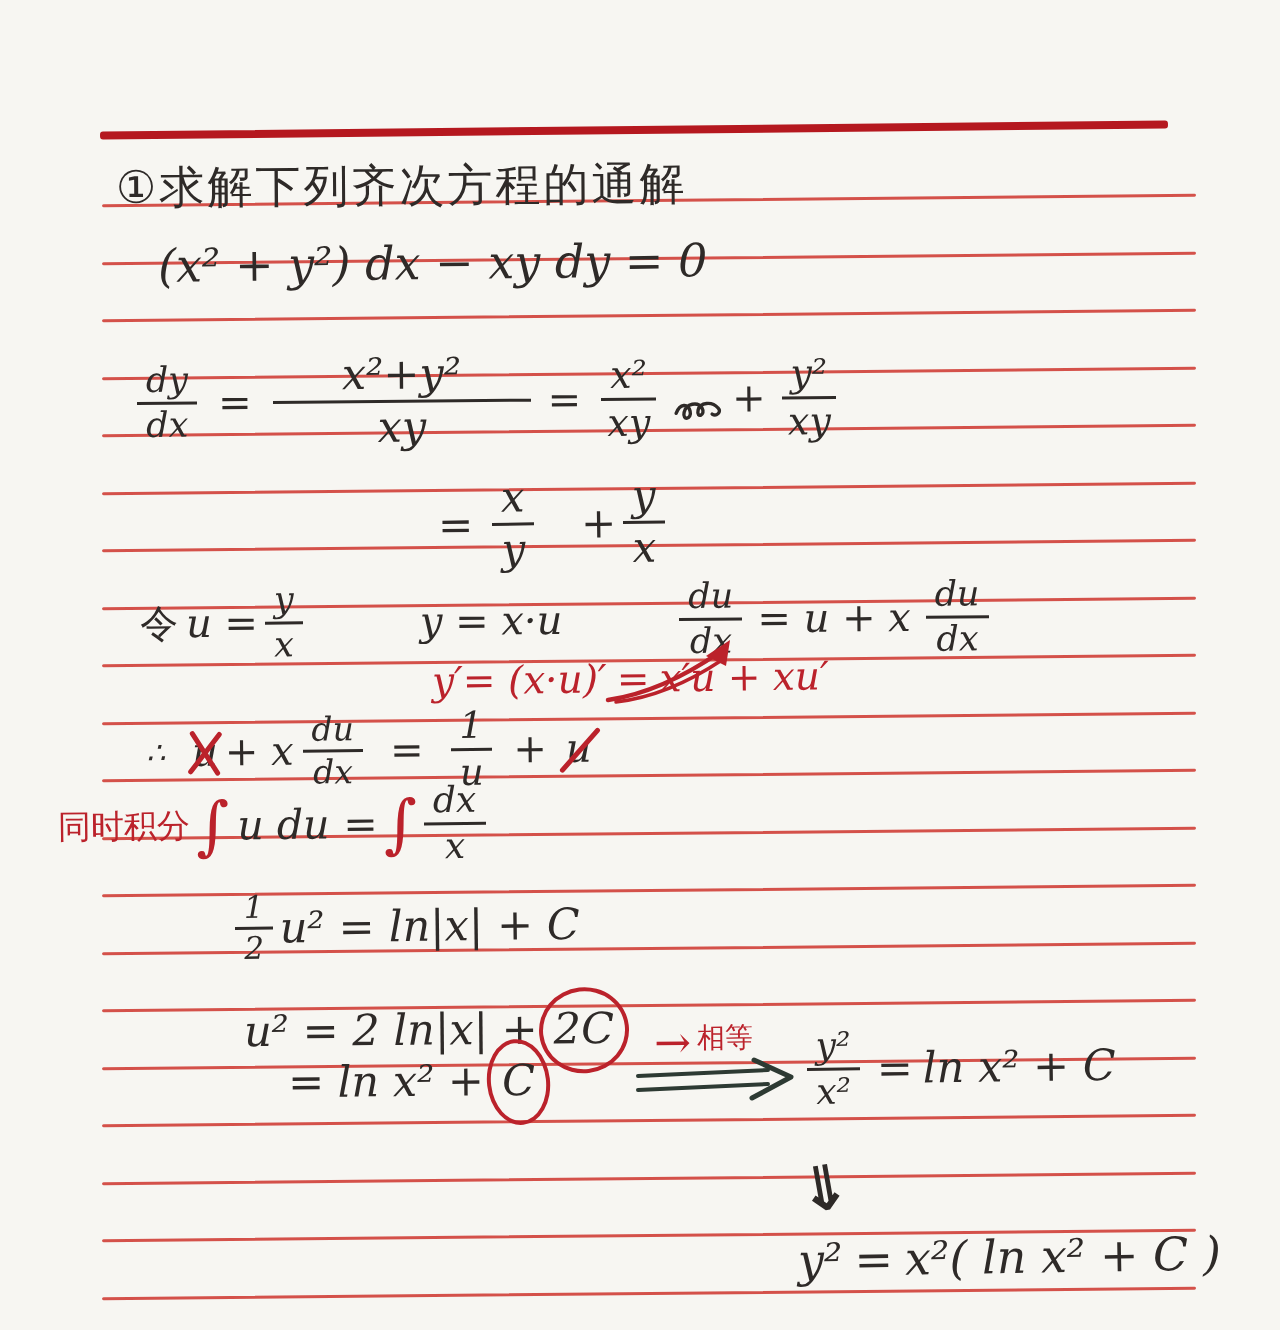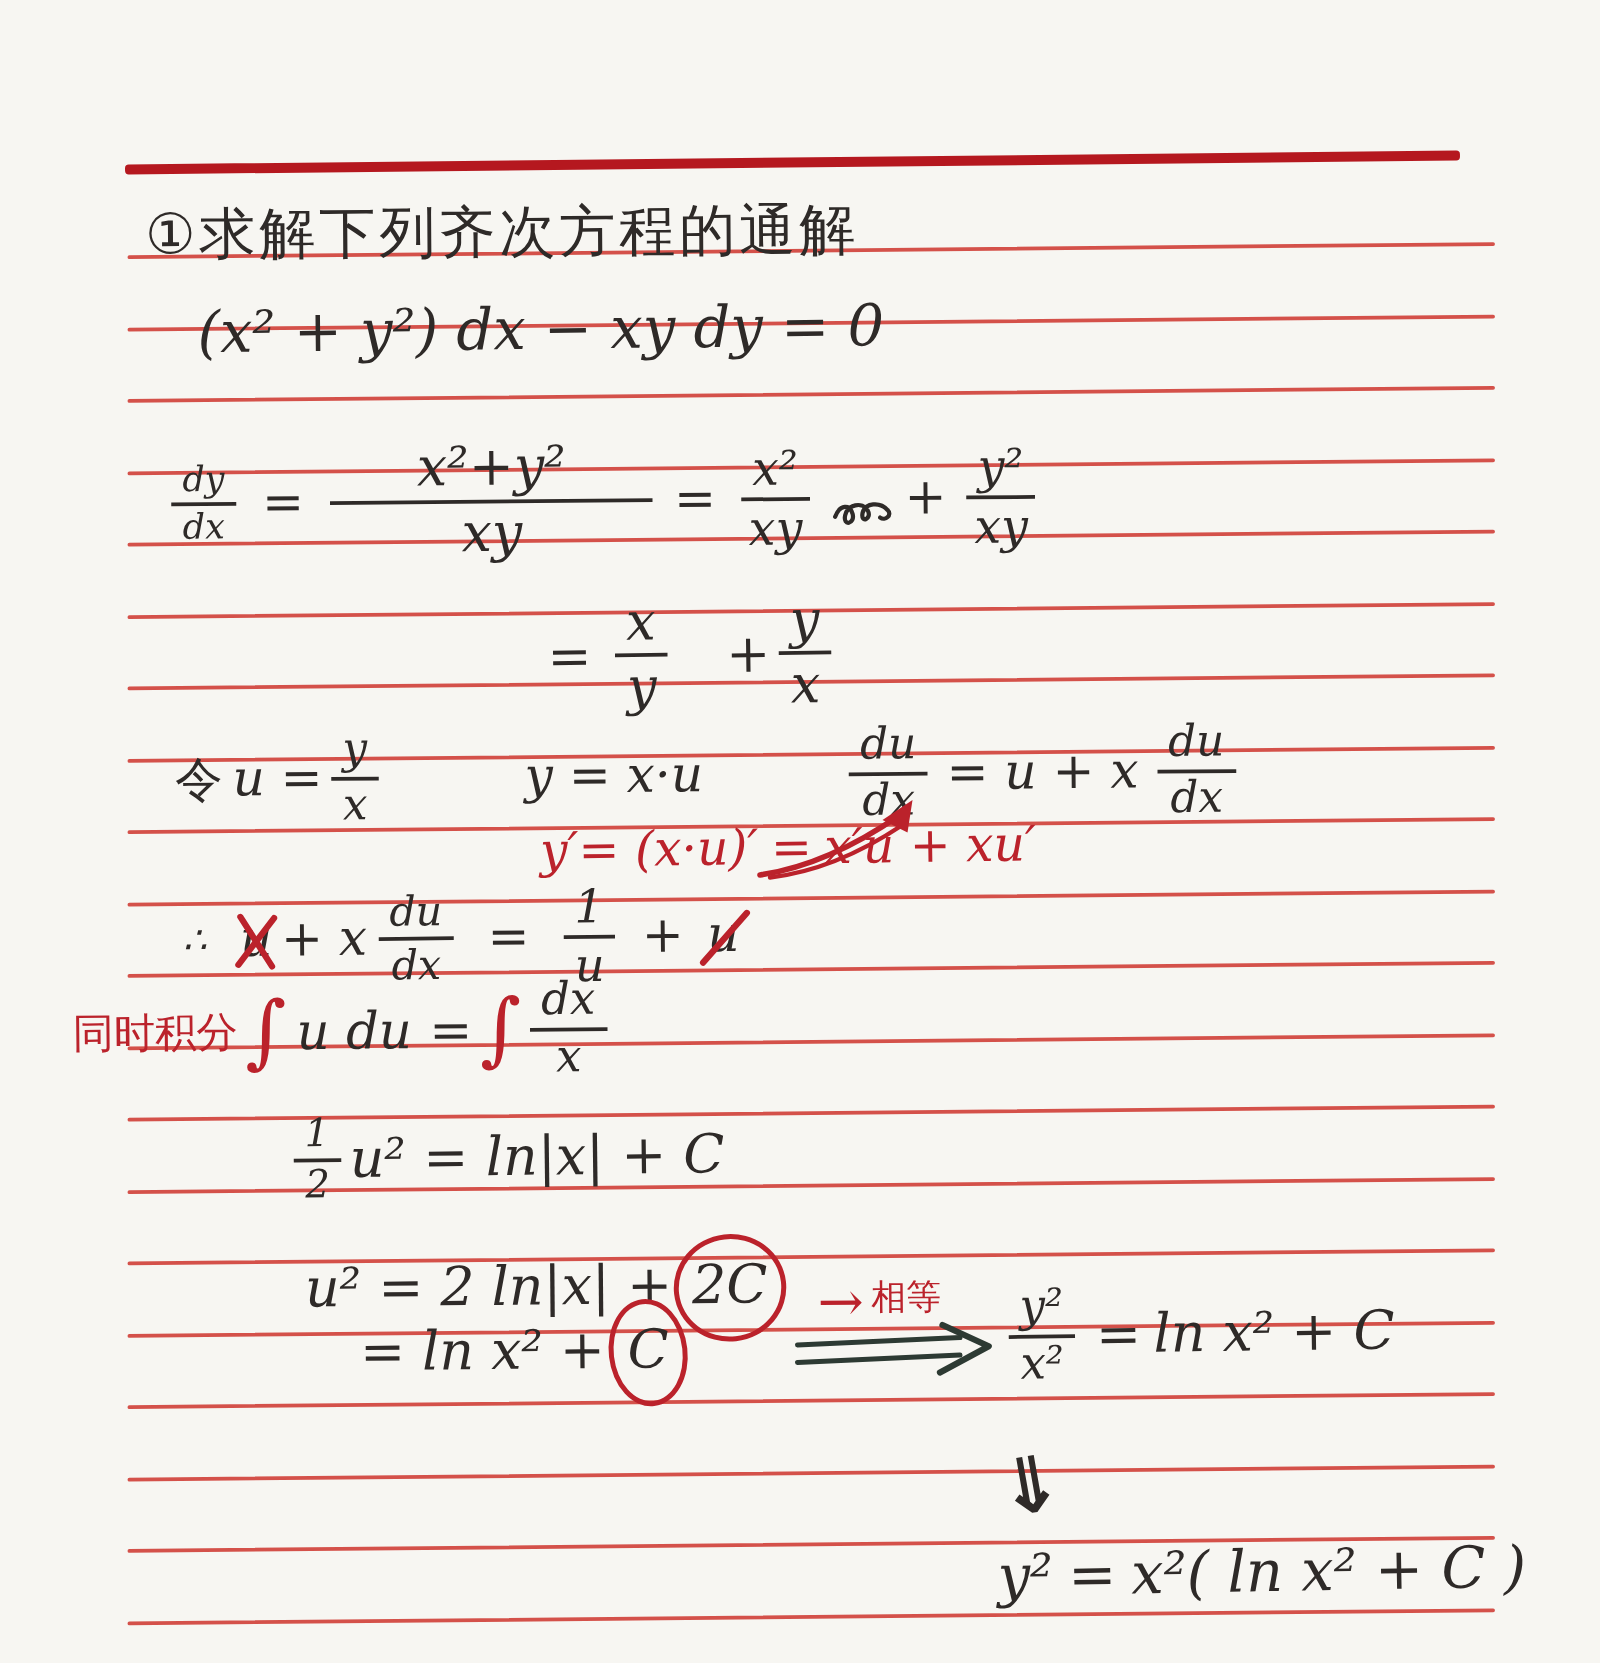--- a/index.html
+++ b/index.html
@@ -71,21 +71,21 @@
 
   <div class="row cjk" style="left:116px;top:156px;font-size:45px;letter-spacing:3px;transform:rotate(-0.4deg);">
     <span>①求解下列齐次方程的通解</span>
   </div>
 
   <div class="row math" style="left:158px;top:236px;font-size:46px;transform:rotate(-0.6deg);">
     <span>(x² + y²) dx − xy dy = 0</span>
   </div>
 
   <div class="row math" style="left:130px;top:352px;font-size:40px;transform:rotate(-0.5deg);">
-    <span class="frac" style="font-size:28px;">
+    <span class="frac" style="font-size:35px;">
       <span class="num">dy</span>
       <span class="den">dx</span>
     </span>
     <span style="margin:0 14px;">=</span>
     <span class="frac wide" style="font-size:43px;">
       <span class="num">x²+y²</span>
       <span class="den">xy</span>
     </span>
     <span style="margin:0 10px;">=</span>
     <span class="frac" style="font-size:38px;">

